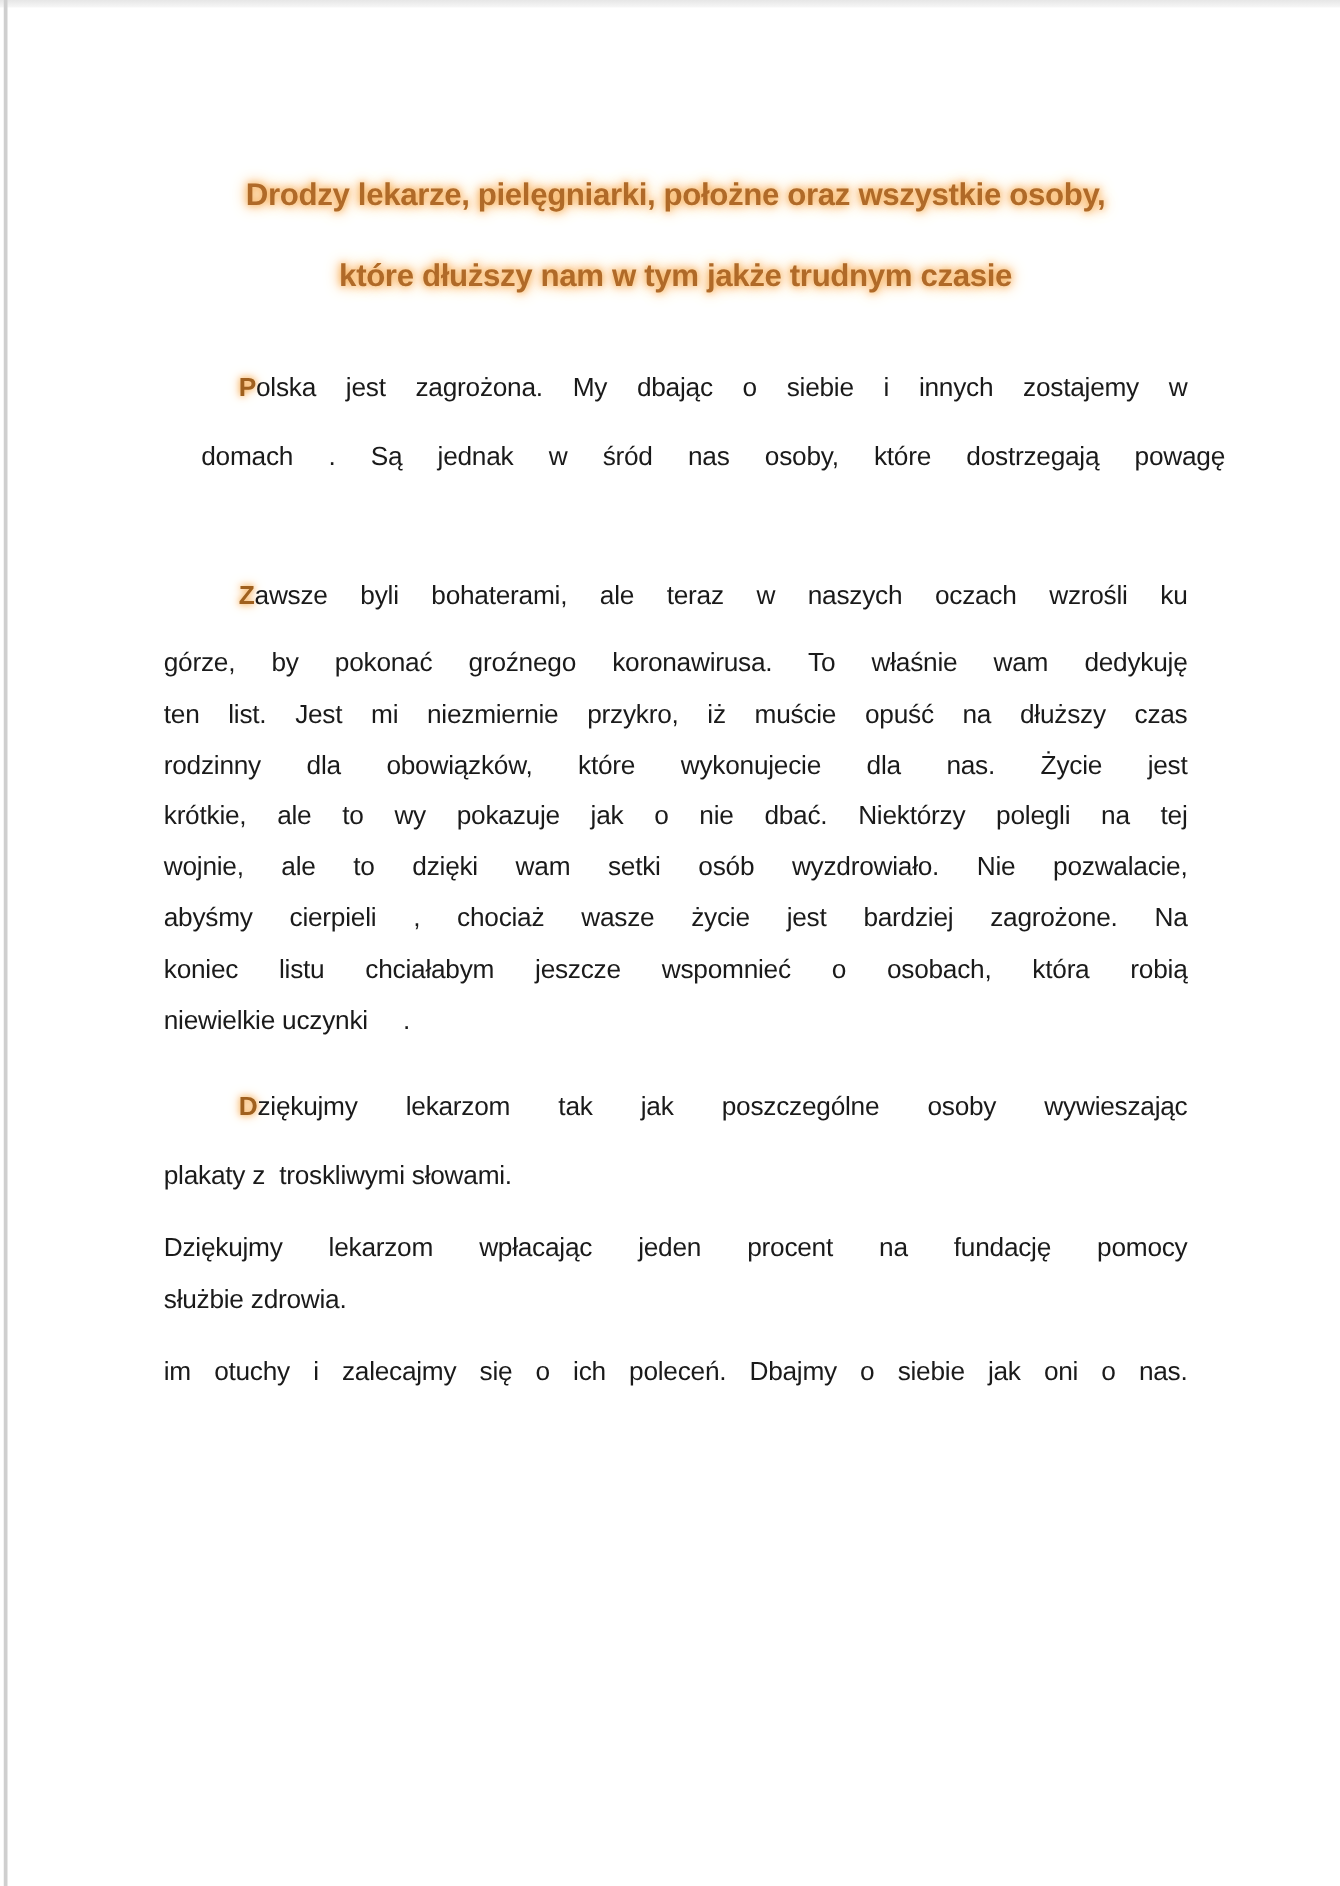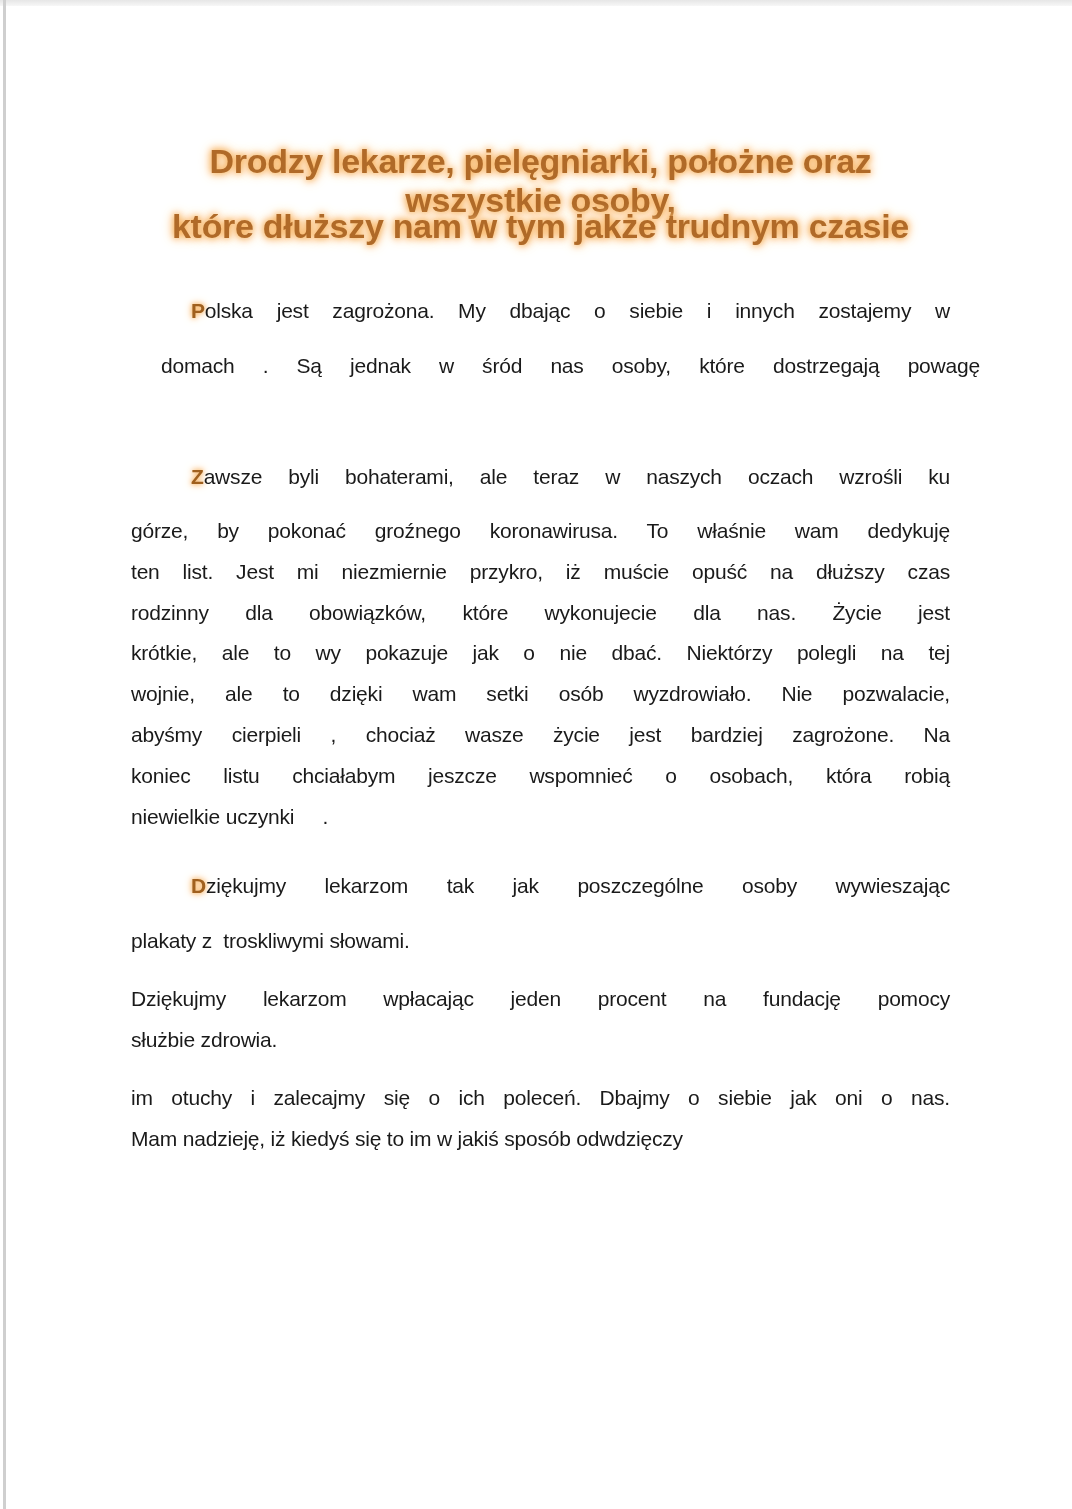--- a/index.html
+++ b/index.html
@@ -28,21 +28,21 @@
     }
     .page {
       position: absolute;
       left: 131px;
       top: 0;
       width: 819px;
     }
     .title {
       text-align: center;
       font-weight: bold;
-      font-size: 34px;
+      font-size: 25px;
       color: #b06a28;
       text-shadow: 0 0 6px #f7a94d, 0 0 10px #f9c27f, 0 0 14px #fbd4a3;
       letter-spacing: -0.3px;
     }
     .title-line-1 { position: absolute; left: 0; width: 819px; top: 142px; }
     .title-line-2 { position: absolute; left: 0; width: 819px; top: 207px; }
 
     .p {
       position: absolute;
       left: 0;
@@ -110,16 +110,15 @@
     <span class="line last" style="white-space:pre;">plakaty z  troskliwymi słowami.</span>
   </div>
 
   <div class="p" style="top:978px;">
     <span class="line">Dziękujmy lekarzom wpłacając  jeden procent na fundację pomocy</span>
     <span class="line last">służbie zdrowia.</span>
   </div>
 
   <div class="p" style="top:1077px;">
     <span class="line">im otuchy i zalecajmy się o ich poleceń. Dbajmy o siebie jak oni o nas.</span>
-    <span class="line last">Mam nadzieję, iż kiedyś się to im w jakiś sposób odwdzięczy</span>
   </div>
 
 </div>
 
 </body></html>

